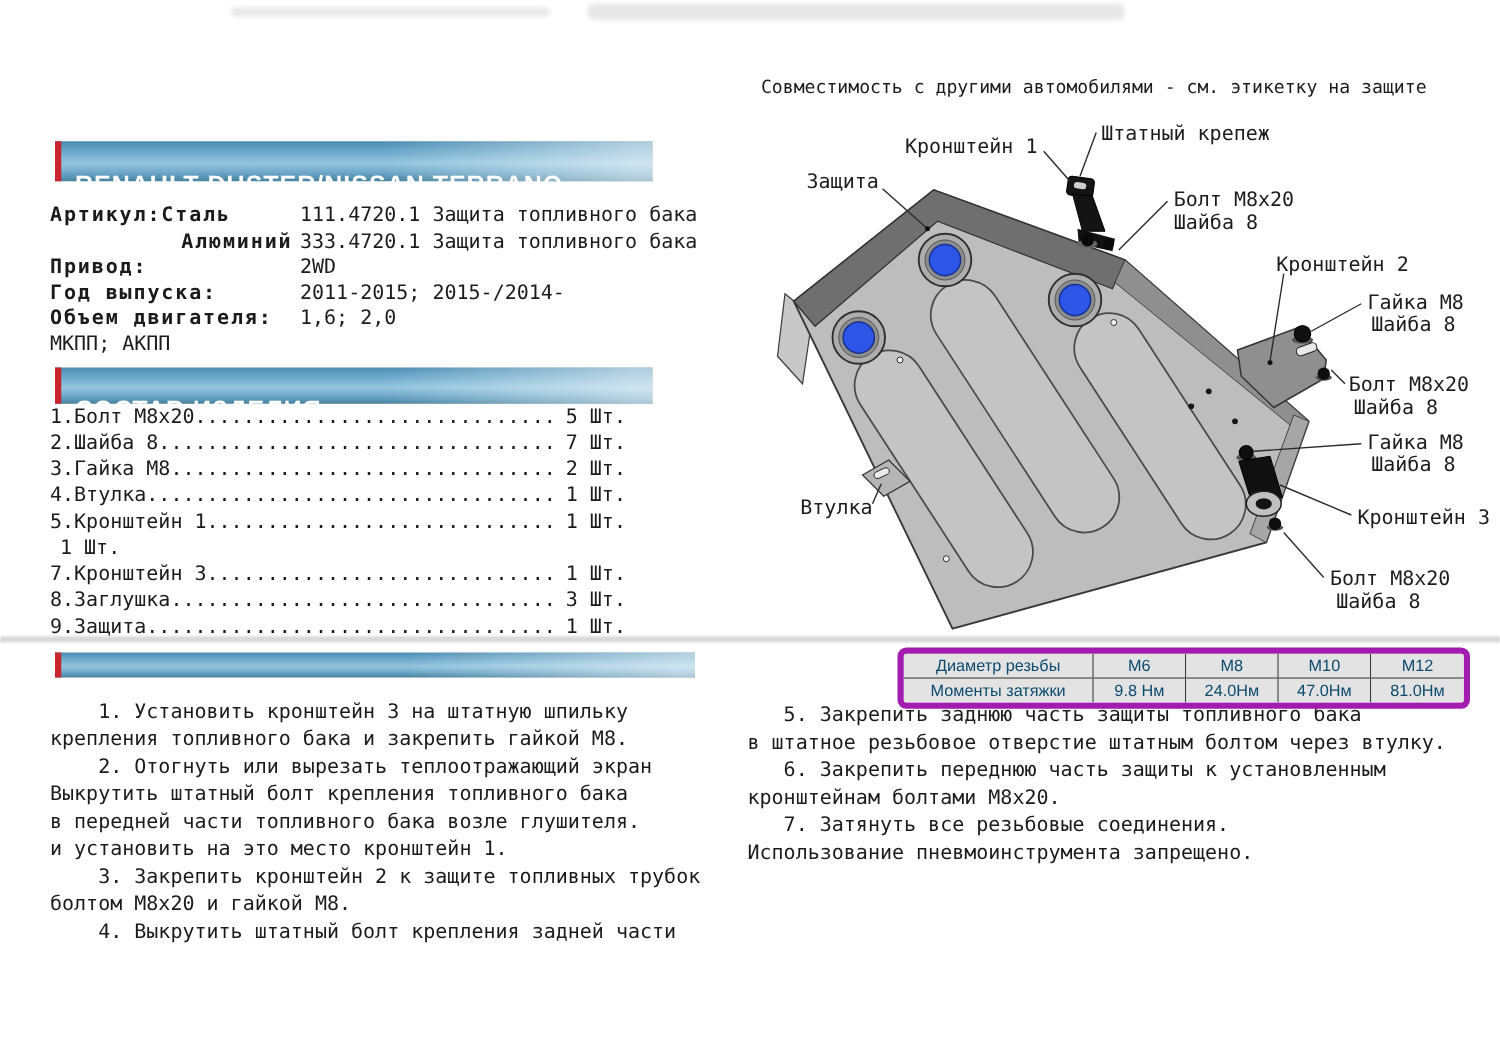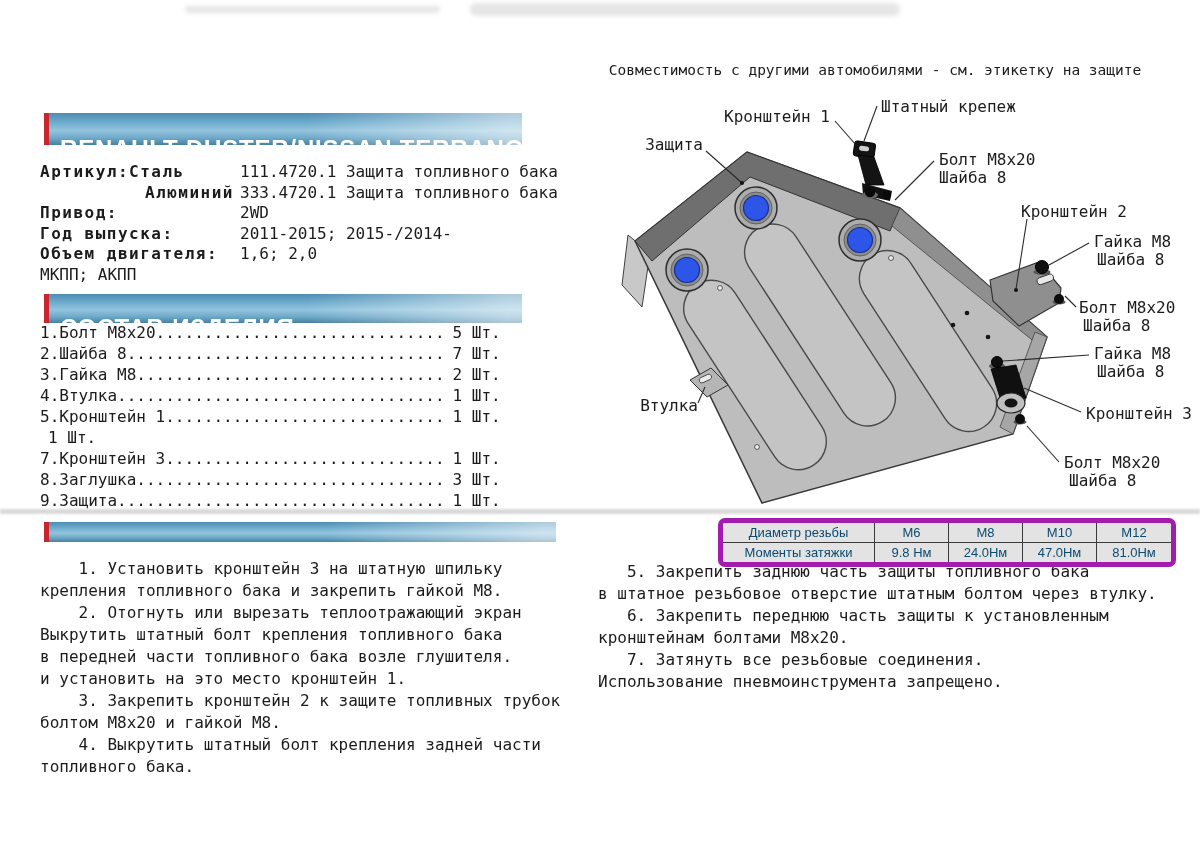--- a/index.html
+++ b/index.html
@@ -6,21 +6,21 @@
   .page{position:relative;width:1200px;height:848px;background:#fff;overflow:hidden;
         font-family:"DejaVu Sans Mono",monospace;color:#1b1b1b;}
   .smudge{position:absolute;background:#e6e6e6;border-radius:6px;filter:blur(2px);}
   
   .bar{position:absolute;display:flex;align-items:center;padding-left:16px;box-sizing:border-box;
        background:
          linear-gradient(90deg, rgba(255,255,255,0) 55%, rgba(255,255,255,0.55) 97%),
          linear-gradient(180deg,#4d8cb2 0%,#6faccd 30%,#93c4dd 55%,#6ea9ca 78%,#47819f 100%);}
   .bar::before{content:"";position:absolute;left:0;top:0;bottom:0;width:5px;background:#c9252c;}
   .bar-title{font-family:"Liberation Sans",sans-serif;font-weight:bold;color:#fff;
-             font-size:24px;letter-spacing:0.8px;white-space:nowrap;margin-top:39px;}
+             font-size:20px;letter-spacing:0.8px;white-space:nowrap;margin-top:39px;}
   
   .specs{position:absolute;left:40px;top:162px;width:530px;font-size:16px;}
   .spec-row{display:flex;line-height:20.5px;}
   .spec-label{width:200px;font-weight:bold;letter-spacing:1.5px;white-space:pre;}
   .spec-label.right{text-align:right;padding-right:6px;box-sizing:border-box;}
   .spec-value{flex:1;white-space:pre;}
   
   .parts{position:absolute;left:40px;top:322px;width:480px;font-size:16px;}
   .part-row{display:flex;line-height:21px;}
   .part-name{white-space:pre;}
@@ -134,21 +134,20 @@
   <div class="instr" style="left:40px;top:558px;width:560px;">
     <div>    1. Установить кронштейн 3 на штатную шпильку</div>
     <div>крепления топливного бака и закрепить гайкой М8.</div>
     <div>    2. Отогнуть или вырезать теплоотражающий экран</div>
     <div>Выкрутить штатный болт крепления топливного бака</div>
     <div>в передней части топливного бака возле глушителя.</div>
     <div>и установить на это место кронштейн 1.</div>
     <div>    3. Закрепить кронштейн 2 к защите топливных трубок</div>
     <div>болтом М8х20 и гайкой М8.</div>
     <div>    4. Выкрутить штатный болт крепления задней части</div>
-    <div>топливного бака.</div>
   </div>
 
   <div class="instr" style="left:598px;top:561px;width:600px;">
     <div>   5. Закрепить заднюю часть защиты топливного бака</div>
     <div>в штатное резьбовое отверстие штатным болтом через втулку.</div>
     <div>   6. Закрепить переднюю часть защиты к установленным</div>
     <div>кронштейнам болтами М8х20.</div>
     <div>   7. Затянуть все резьбовые соединения.</div>
     <div>Использование пневмоинструмента запрещено.</div>
   </div>

